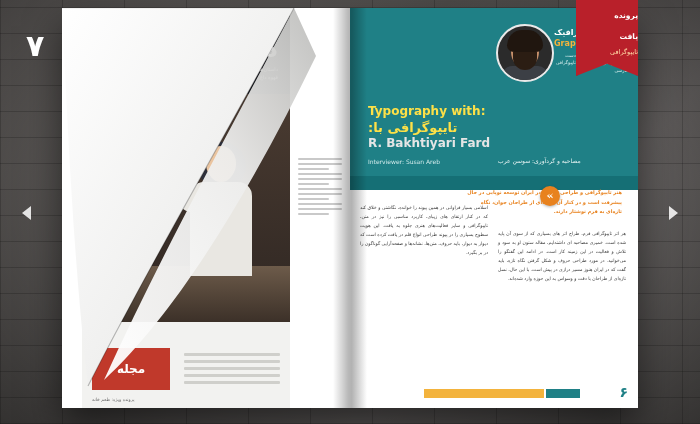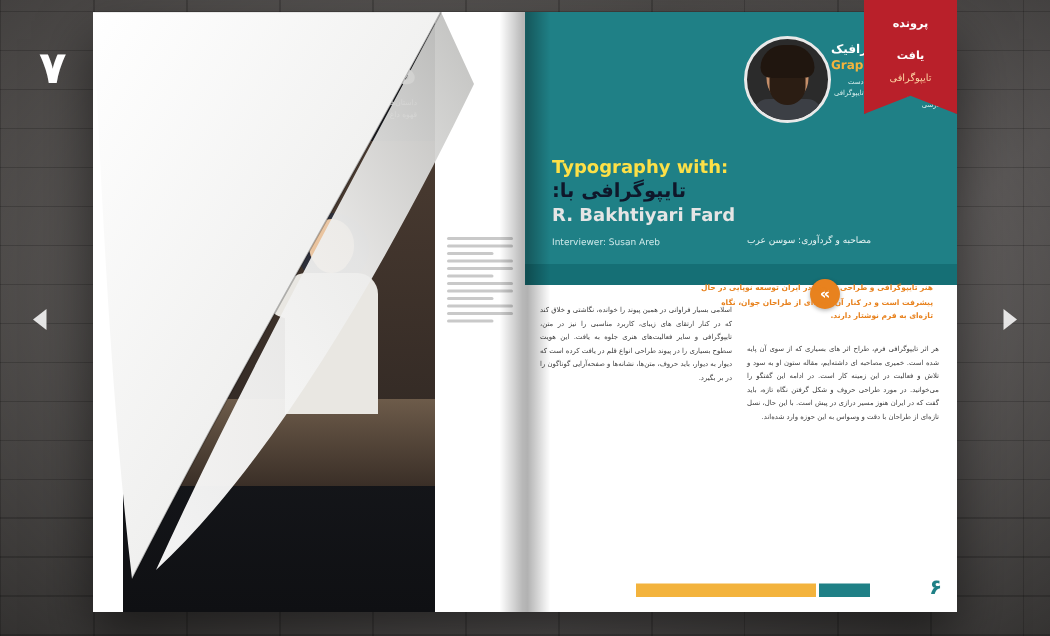--- a/index.html
+++ b/index.html
@@ -108,21 +108,21 @@
   .av-head{position:absolute;left:13px;top:10px;width:28px;height:32px;border-radius:50%;background:#c58f6a;}
   .av-hair{position:absolute;left:9px;top:4px;width:36px;height:22px;border-radius:18px 18px 8px 8px;background:#20160f;}
   .av-beard{position:absolute;left:15px;top:26px;width:24px;height:18px;border-radius:0 0 12px 12px;background:#2b1d13;}
   .av-shirt{position:absolute;left:4px;top:40px;width:46px;height:18px;border-radius:10px 10px 0 0;background:#3c3f45;}
 
   .art-fa{position:absolute;left:204px;top:20px;color:#ffffff;font-size:8px;font-weight:bold;direction:rtl;}
   .art-en{position:absolute;left:204px;top:31px;color:#f3b33d;font-size:8px;font-weight:bold;}
   .art-desc{position:absolute;left:204px;top:44px;width:74px;color:#d9efef;font-size:4.6px;line-height:1.6;direction:rtl;text-align:right;}
 
   .headline-en{position:absolute;left:18px;top:96px;color:#fde047;font-size:12px;font-weight:bold;}
-  .headline-fa{position:absolute;left:18px;top:112px;color:#0f172a;font-size:13px;font-weight:bold;direction:rtl;}
+  .headline-fa{position:absolute;left:18px;top:112px;color:#fde047;font-size:13px;font-weight:bold;direction:rtl;}
   .headline-en2{position:absolute;left:18px;top:128px;color:#e5e5e5;font-size:12px;font-weight:bold;}
   .byline-en{position:absolute;left:18px;top:150px;color:#cfe9ea;font-size:6px;}
   .byline-fa{position:absolute;left:148px;top:149px;color:#eaf5f5;font-size:6px;direction:rtl;}
 
   
   .lead-badge{
     position:absolute;left:190px;top:178px;width:20px;height:20px;border-radius:50%;
     background:#e8821e;color:#fff;font-size:11px;line-height:20px;text-align:center;font-weight:bold;
     box-shadow:0 1px 3px rgba(0,0,0,.3);
   }
@@ -155,21 +155,21 @@
   
   .nav{
     position:absolute;top:206px;width:0;height:0;border-style:solid;z-index:10;opacity:.85;
   }
   .nav-left{left:22px;border-width:7px 9px 7px 0;border-color:transparent #ffffff transparent transparent;}
   .nav-right{right:22px;border-width:7px 0 7px 9px;border-color:transparent transparent transparent #ffffff;}
 
   
   .ribbon{
     position:absolute;right:62px;top:0;width:62px;height:76px;z-index:12;
-    background:#b9202a;color:#fff;text-align:center;direction:rtl;
+    background:#b9202a;color:#fff;text-align:right;direction:rtl;
     clip-path:polygon(0 0, 100% 0, 100% 100%, 50% 84%, 0 100%);
     box-shadow:0 3px 6px rgba(0,0,0,.4);
   }
   .ribbon b{display:block;font-size:7.5px;margin-top:10px;line-height:1.5;}
   .ribbon span{display:block;font-size:6.5px;margin-top:5px;color:#ffd9a6;}
 </style>
 </head>
 <body>
 
 <div class="stage">
@@ -192,20 +192,31 @@
             <div class="ph-scarf"></div>
             <div class="ph-head"></div>
             <div class="ph-face"></div>
             <div class="ph-body"></div>
             <div class="ph-arm"></div>
           </div>
           <div class="ph-steam"></div>
           <div class="ph-food"></div>
         </div>
 
+        <div class="cover-bottom">
+          <div class="cb-red">مجله</div>
+          <div class="cb-lines">
+            <i></i>
+              <i></i>
+              <i></i>
+              <i></i>
+              <i></i>
+          </div>
+          <div class="cb-cap">پرونده ویژه: طعم خانه</div>
+        </div>
       </div>
 
       <div class="left-col">
         <div class="fakeline"></div>
           <div class="fakeline"></div>
           <div class="fakeline s"></div>
         <div class="fakeline"></div>
           <div class="fakeline"></div>
           <div class="fakeline s"></div>
         <div class="fakeline"></div>

